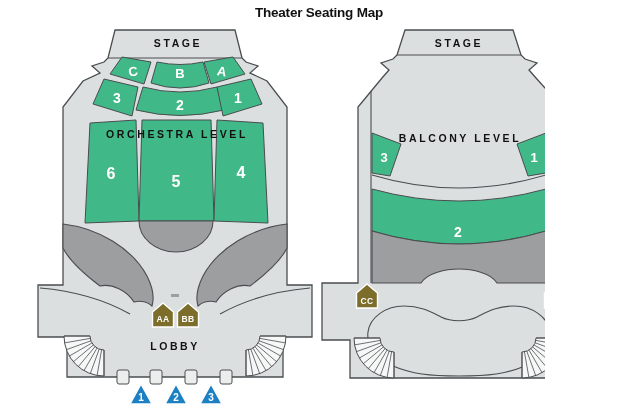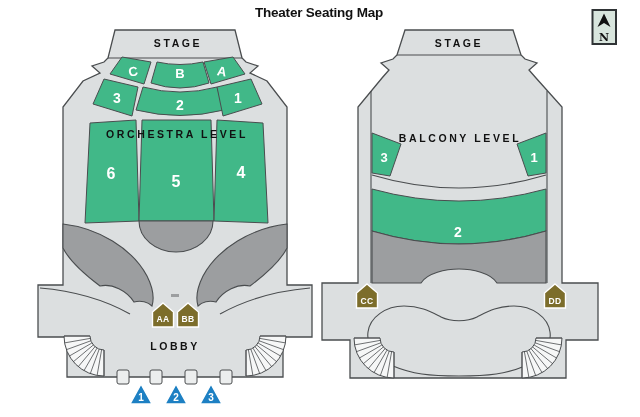--- a/index.html
+++ b/index.html
@@ -1,16 +1,16 @@
 <!DOCTYPE html>
 <html><head>
 <meta charset="utf-8">
 <style>
   html,body{margin:0;padding:0;background:#ffffff;}
-  .canvas{position:relative;width:640px;height:417px;background:#ffffff;overflow:hidden;
+  .canvas{position:relative;width:545px;height:417px;background:#ffffff;overflow:hidden;
           font-family:"Liberation Sans", sans-serif;border-radius:6px;}
   svg{display:block;}
   .outline{fill:#dcdfe0;stroke:#4a4d4f;stroke-width:1.3;}
   .sec{fill:#41b888;stroke:#4a4d4f;stroke-width:1;}
   .dark{fill:#9c9ea0;stroke:#4a4d4f;stroke-width:1.1;}
   .ln{fill:none;stroke:#4a4d4f;stroke-width:1.1;}
   .stair{fill:#f6f7f7;stroke:#4a4d4f;stroke-width:1;}
   .spk{fill:none;stroke:#4a4d4f;stroke-width:0.8;}
   .mk{fill:#7c6d2b;stroke:#ffffff;stroke-width:1.4;}
   .ent{fill:#1d80c3;stroke:#ffffff;stroke-width:1.5;}

